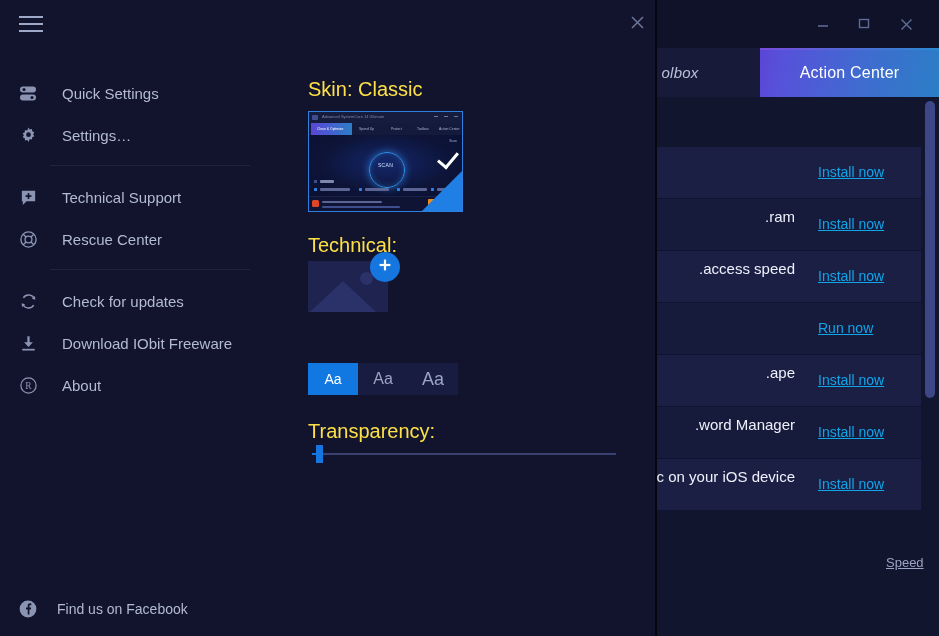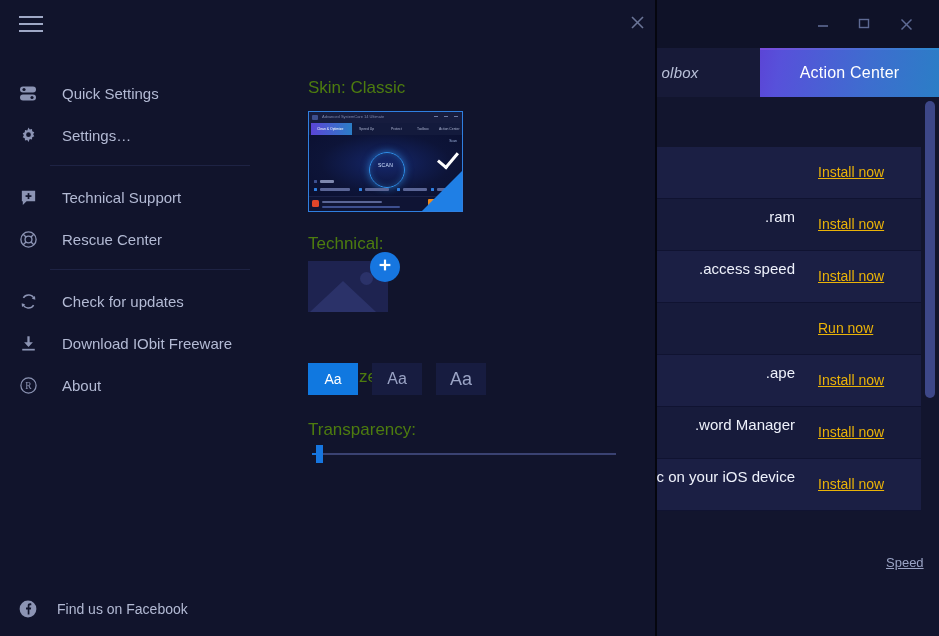--- a/index.html
+++ b/index.html
@@ -126,21 +126,21 @@
     font-size: 15px;
     text-align: right;
     white-space: nowrap;
     overflow: hidden;
     direction: rtl;
   }
   .ac-row-action {
     position: absolute;
     left: 818px;
     top: 17px;
-    color: #eab308;
+    color: #0ea5e9;
     font-size: 14px;
     text-decoration: underline;
   }
   #ac-hide {
     position: absolute;
     left: 886px;
     top: 458px;
     color: #9aa3c4;
     font-size: 13px;
     text-decoration: underline;
@@ -251,22 +251,22 @@
     font-size: 14px;
   }
   #facebook-item .menu-icon { left: 17px; top: 10px; }
   #facebook-item .menu-label { left: 57px; }
 
   
   #pane { position: absolute; left: 308px; top: 0; width: 340px; }
 
   .pane-label {
     position: absolute;
-    color: #4d7c0f;
-    font-size: 17px;
+    color: #fde047;
+    font-size: 20px;
   }
   #skin-label { left: 0; top: 78px; }
   #bg-label   { left: 0; top: 234px; }
   #font-label { left: 0; top: 334px; margin-top: 33px; }
   #trans-label{ left: 0; top: 420px; }
 
   
   #skin-thumb {
     position: absolute;
     left: 0;
@@ -387,21 +387,21 @@
     justify-content: center;
     color: #ffffff;
   }
 
   
   #font-buttons {
     position: absolute;
     left: 0;
     top: 363px;
     display: flex;
-    gap: 14px;
+    gap: 0;
   }
   .font-btn {
     width: 50px;
     height: 32px;
     background: #171c40;
     color: #9aa3c4;
     display: flex;
     align-items: center;
     justify-content: center;
     font-family: "Liberation Sans", sans-serif;

